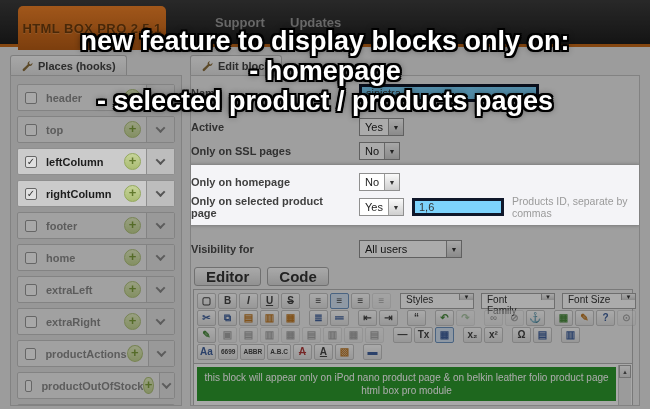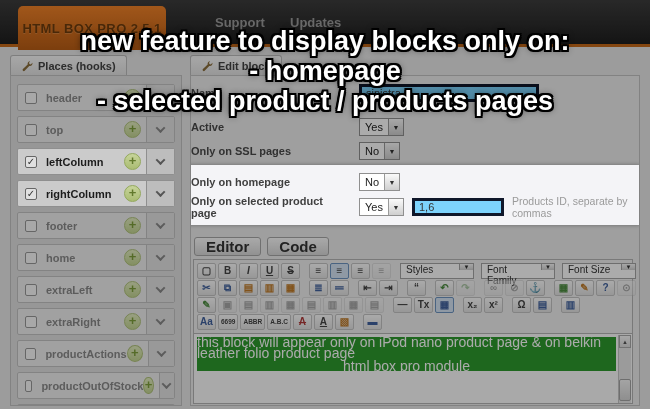--- a/index.html
+++ b/index.html
@@ -92,21 +92,21 @@
   .tbtn.tiny { font-size:6.5px; letter-spacing:0; }
   .tsel { display:inline-flex; align-items:flex-start; height:16px; background:#fff; border:1px solid #a5a5a5; margin-left:7px; }
   .tsel .txt { display:flex; align-items:center; padding:0 5px; font-size:10px; color:#333; min-width:58px; }
   .tsel .btn { width:14px; background:linear-gradient(#fafafa,#cfcfcf); border-left:1px solid #a5a5a5;
                display:flex; align-items:center; justify-content:center; font-size:6px; color:#333; }
   
   .ecanvas { position:relative; margin-left:2px; width:440px; height:70px; background:#fcfcfc;
              border:1px solid #b5b5b5; border-top:none; padding:3px 16px 0 3px; }
   .notice { height:34px; background:#2d9a2d; display:flex; flex-direction:column; align-items:center;
             justify-content:center; gap:2px; }
-  .notice div { color:#fff; font-size:14px; line-height:11px; }
+  .notice div { color:#fff; font-size:10px; line-height:11px;text-align:center; }
   .vscroll { position:absolute; top:1px; right:1px; bottom:0; width:13px; background:#e8e8e8; border-left:1px solid #c5c5c5; }
   .sarrow { height:13px; background:linear-gradient(#fbfbfb,#dcdcdc); border:1px solid #aaa;
             display:flex; align-items:center; justify-content:center; font-size:6px; color:#555; }
   .sthumb { position:absolute; top:44px; left:0; width:12px; height:22px; background:linear-gradient(#f5f5f5,#d5d5d5);
             border:1px solid #a5a5a5; border-radius:2px; display:flex; flex-direction:column; gap:2px;
             align-items:center; justify-content:center; }
   
   .dim { position:absolute; inset:0; background:rgba(0,0,0,.33); z-index:50; pointer-events:none; }
   .headline { position:absolute; top:26px; left:0; width:100%; z-index:60; text-align:center;
               font-size:27px; line-height:30px; font-weight:bold; color:#fff;
@@ -298,20 +298,27 @@
             <span class="flabel">Only on selected product page</span>
             <span class="sel">
               <span class="txt">Yes</span>
               <span class="btn">▼</span>
             </span>
             <input class="tinput pid-input" type="text" value="1,6" style="">
             <span class="hint">Products ID, separate by commas</span>
           </div>
         </div>
 
+        <div class="frow">
+          <span class="flabel">Visibility for</span>
+          <span class="sel wide">
+            <span class="txt">All users</span>
+            <span class="btn">▼</span>
+          </span>
+        </div>
 
         <div class="etabs">
           <span class="etab">Editor</span>
           <span class="etab">Code</span>
         </div>
 
         <div class="toolbar">
           <div class="tbrow">
             <span class="rep">
               <span class="tbtn">▢</span><span class="tbtn">B</span><span class="tbtn i">I</span><span class="tbtn u">U</span><span class="tbtn strike">S</span><span class="tbtn gap">≡</span><span class="tbtn active">≡</span><span class="tbtn">≡</span><span class="tbtn disabled">≡</span>

